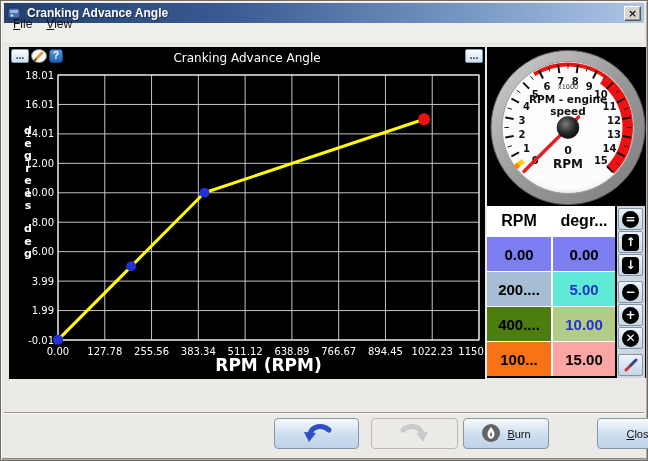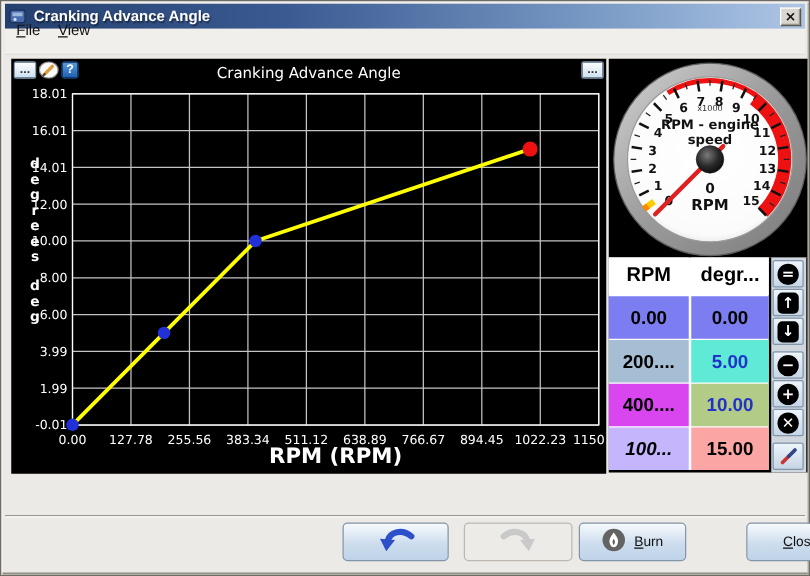--- a/index.html
+++ b/index.html
@@ -261,23 +261,23 @@
   </div>
 
   <div class="table-panel">
     <div class="tbl" id="tbl">
       <div class="th">RPM</div>
       <div class="th">degr...</div>
     <div class="td" style="background: rgb(125, 125, 242); color: rgb(0, 0, 0);">0.00</div>
         <div class="td" style="background: rgb(125, 125, 242); color: rgb(0, 0, 0);">0.00</div>
         <div class="td" style="background: rgb(166, 190, 211); color: rgb(0, 0, 0);">200....</div>
         <div class="td" style="background: #5eead4; color: rgb(34, 51, 204);">5.00</div>
-        <div class="td" style="background: #d946ef; color: rgb(0, 0, 0);">400....</div>
+        <div class="td" style="background: #4d7c0f; color: rgb(0, 0, 0);">400....</div>
         <div class="td" style="background: rgb(178, 203, 134); color: rgb(34, 51, 204);">10.00</div>
-        <div class="td" style="background: #c4b5fd; color: rgb(0, 0, 0); font-style: italic;">100...</div>
+        <div class="td" style="background: #f97316; color: rgb(0, 0, 0);">100...</div>
         <div class="td" style="background: #fca5a5; color: rgb(0, 0, 0);">15.00</div>
       </div>
     <div class="side-buttons" id="sideBtns">
         <button class="sbtn" style="top: 2px;">
           <span class="disc">=</span>
         </button>
         <button class="sbtn" style="top: 25px;">
           <span class="disc sq">↑</span>
         </button>
         <button class="sbtn" style="top: 48px;">

